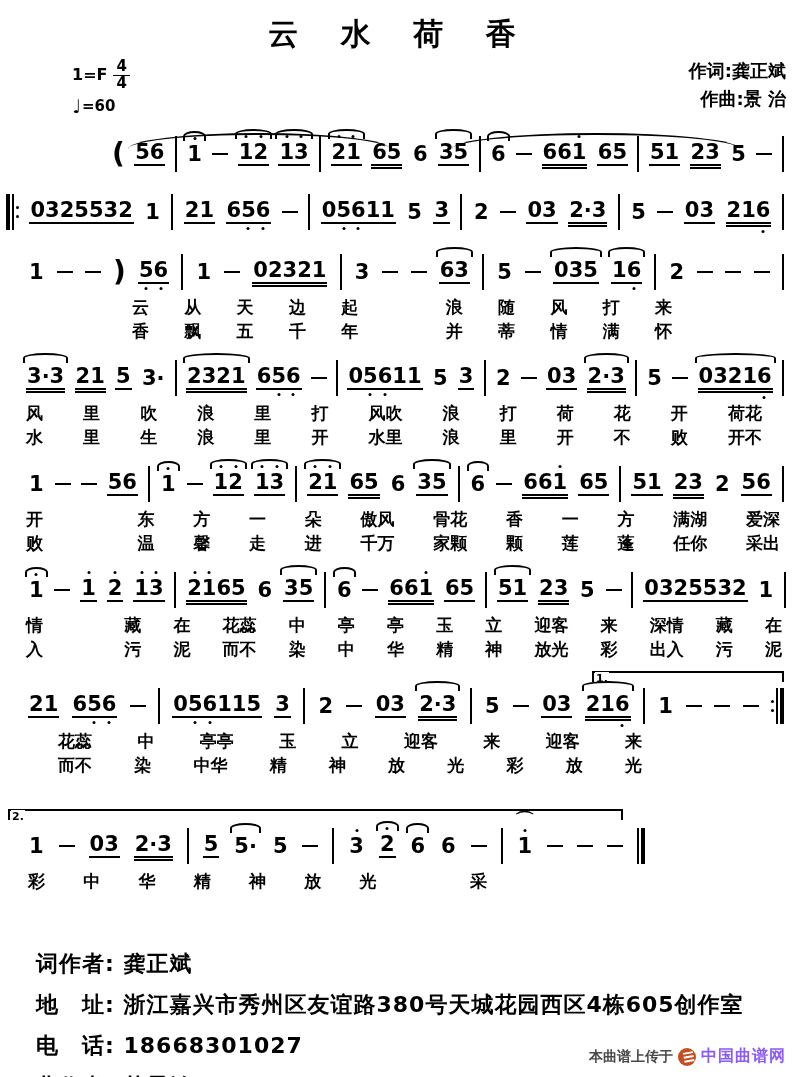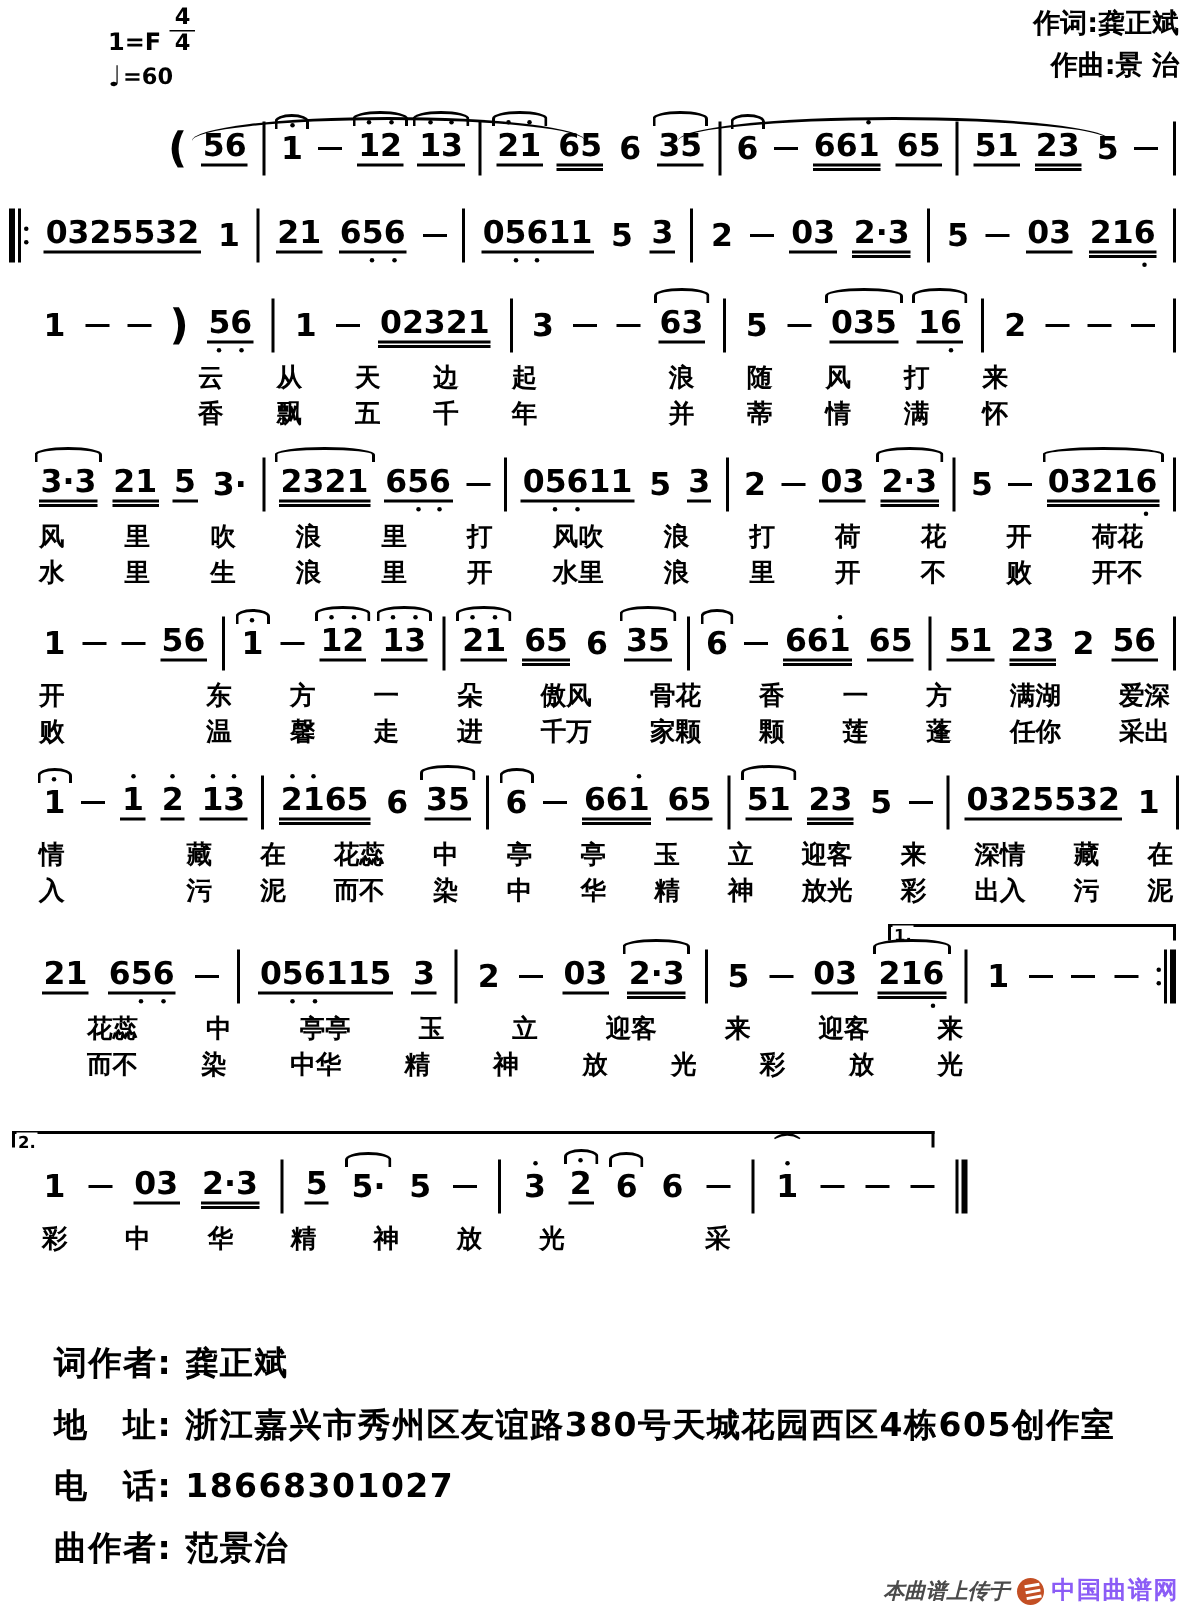--- a/index.html
+++ b/index.html
@@ -5,21 +5,21 @@
   html,body{margin:0;padding:0;background:#fff;}
   body{width:800px;height:1077px;position:relative;overflow:hidden;color:#000;
        font-family:"DejaVu Sans","Liberation Sans",sans-serif;}
   .sheet{width:800px;height:1077px;position:relative;}
 
   
   .title{ text-align:center; font-size:30px; font-weight:bold; letter-spacing:16px;
           padding-top:14px; font-family:"DejaVu Serif","Liberation Serif",serif;}
   .meta{position:relative;height:62px;margin-top:4px;}
   .keysig{position:absolute;left:72px;top:0;font-weight:bold;font-size:16px;line-height:1.1;}
-  .keyrow{display:flex;align-items:flex-end;gap:6px;}
+  .keyrow{display:flex;align-items:center;gap:6px;}
   .frac{display:inline-flex;flex-direction:column;text-align:center;font-weight:bold;line-height:1.05;font-size:15px;}
   .frac .num{border-bottom:1.5px solid #000;padding:0 3px;}
   .tempo{margin-top:4px;font-size:15px;display:flex;align-items:center;}
   .tempo .noteglyph{font-size:19px;margin-right:1px;}
   .credits{position:absolute;right:14px;top:-2px;text-align:right;font-size:18px;font-weight:bold;line-height:1.55;}
 
   
   .line{position:relative;}
   .music-row{display:flex;justify-content:space-between;align-items:center;height:46px;position:relative;}
   .note{display:inline-flex;align-items:flex-end;position:relative;font-weight:bold;font-size:21px;line-height:1;padding:0 1px;}
@@ -72,31 +72,32 @@
   .l7 .volta{left:74%;right:2%;top:-12px;}
   .l8{margin-top:46px;width:655px;} .l8 .music-row{padding:0 10px 0 28px;}
   .l8 .lyrics{padding:0 168px 0 28px;}
   .l8 .volta{left:8px;right:32px;top:-14px;}
 
   
   .footer{margin-top:56px;padding-left:36px;font-size:22px;font-weight:bold;}
   .footer .fline{margin-bottom:11px;letter-spacing:1px;}
 
   .watermark{position:absolute;right:14px;bottom:10px;display:flex;align-items:center;gap:5px;}
-  .wm-prefix{font-size:14px;font-weight:bold;color:#4a4a4a;font-style:italic;}
+  .wm-prefix{font-size:14px;font-weight:bold;color:#4a4a4a;}
   .wm-logo{width:18px;height:18px;border-radius:50%;position:relative;flex:0 0 auto;}
   .wm-logo::before{content:"";position:absolute;left:5px;right:3px;top:4px;height:2px;background:#fff;
       box-shadow:0 4px 0 #fff,0 8px 0 #fff;transform:rotate(-10deg);}
   .wm-site{font-size:16px;font-weight:bold;letter-spacing:1px;}
 </style>
 </head>
 <body>
 
 <div class="sheet">
 
+  <div class="title">云 水 荷 香</div>
 
   <div class="meta">
     <div class="keysig">
       <div class="keyrow">
         <span>1=F</span>
         <span class="frac">
           <span class="num">4</span>
           <span class="den">4</span>
         </span>
       </div>

